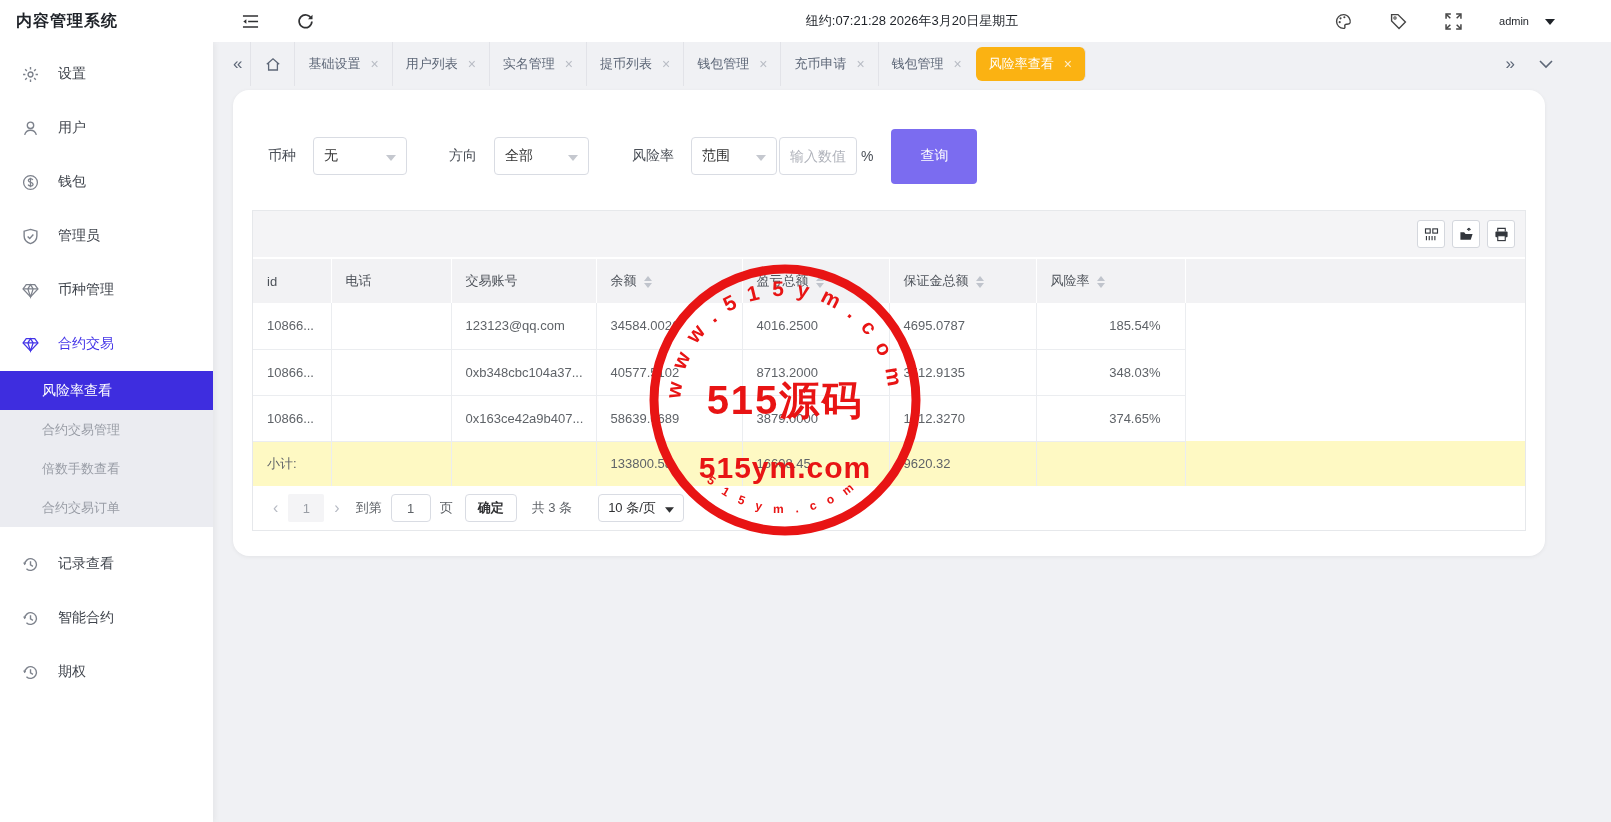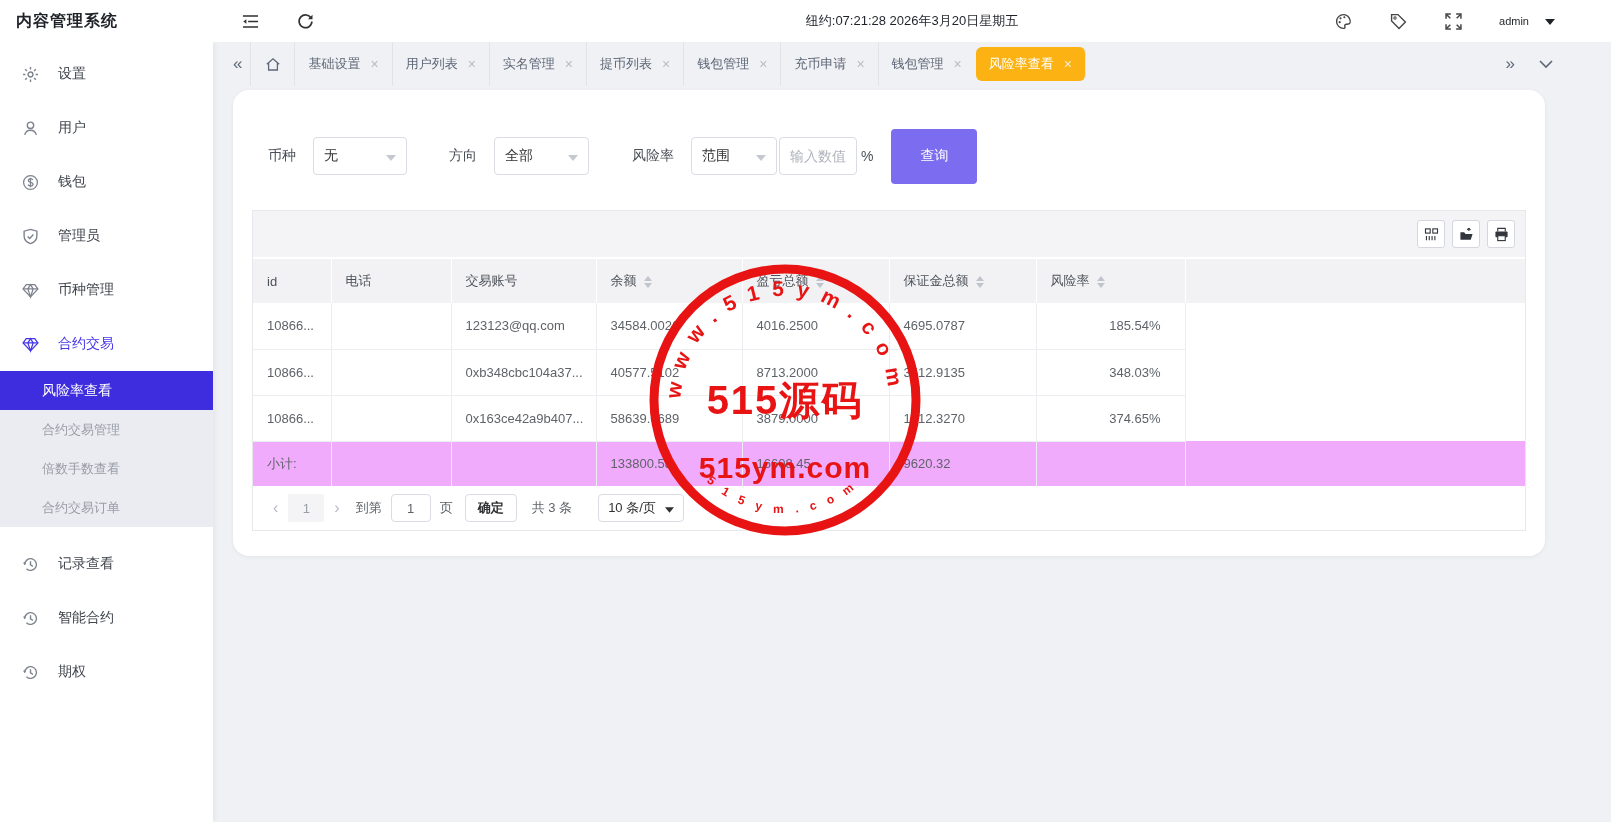--- a/index.html
+++ b/index.html
@@ -69,21 +69,21 @@
   .table-toolbar { height:48px; background:#f4f4f6; border-bottom:2px solid #fff; display:flex; align-items:center; justify-content:flex-end; gap:7px; padding-right:10px; }
   .tool-btn { width:28px; height:28px; background:#fff; border:1px solid #d4d7dd; border-radius:3px; display:flex; align-items:center; justify-content:center; color:#33373d; cursor:pointer; }
   .tool-btn svg { width:15px; height:15px; }
   table.grid { width:100%; border-collapse:collapse; table-layout:fixed; }
   .grid th { height:44px; background:#f2f2f4; font-weight:normal; font-size:13px; color:#4c5158; text-align:left; padding-left:14px; border-right:1px solid #fff; white-space:nowrap; }
   .grid th.filler { border-right:none; }
   .grid td { height:46px; font-size:13px; color:#5f6368; padding-left:14px; border-right:1px solid #ebedf0; border-bottom:1px solid #ebedf0; white-space:nowrap; overflow:hidden; }
   .grid td.filler { border-right:none; border-bottom:none; }
   .grid th.col-risk, .grid td.col-risk { text-align:right; padding-right:24px; }
   .grid th.col-risk { text-align:left; padding-left:14px; }
-  .grid tr.subtotal td { background:#f0abfc; height:45px; border-bottom:none; }
+  .grid tr.subtotal td { background:#fef9c3; height:45px; border-bottom:none; }
   .sort { display:inline-flex; flex-direction:column; gap:2px; margin-left:7px; vertical-align:middle; cursor:pointer; }
   .sort i { width:0; height:0; border-left:4px solid transparent; border-right:4px solid transparent; }
   .sort .up { border-bottom:5px solid #c0c4cc; }
   .sort .dn { border-top:5px solid #c0c4cc; }
   
   .pager { height:44px; display:flex; align-items:center; padding-left:16px; font-size:13px; color:#5f6368; background:#fff; }
   .pg-chev { font-size:16px; color:#b6bac3; cursor:pointer; padding:0 4px; }
   .pg-num { width:36px; height:28px; background:#f4f4f6; border-radius:2px; display:flex; align-items:center; justify-content:center; color:#9a9ea6; margin:0 6px; cursor:pointer; }
   .pg-goto-label { margin-left:12px; }
   .pg-input { width:40px; height:28px; border:1px solid #d9dce3; border-radius:4px; text-align:center; font-size:13px; color:#5f6368; margin:0 9px; outline:none; font-family:inherit; }

